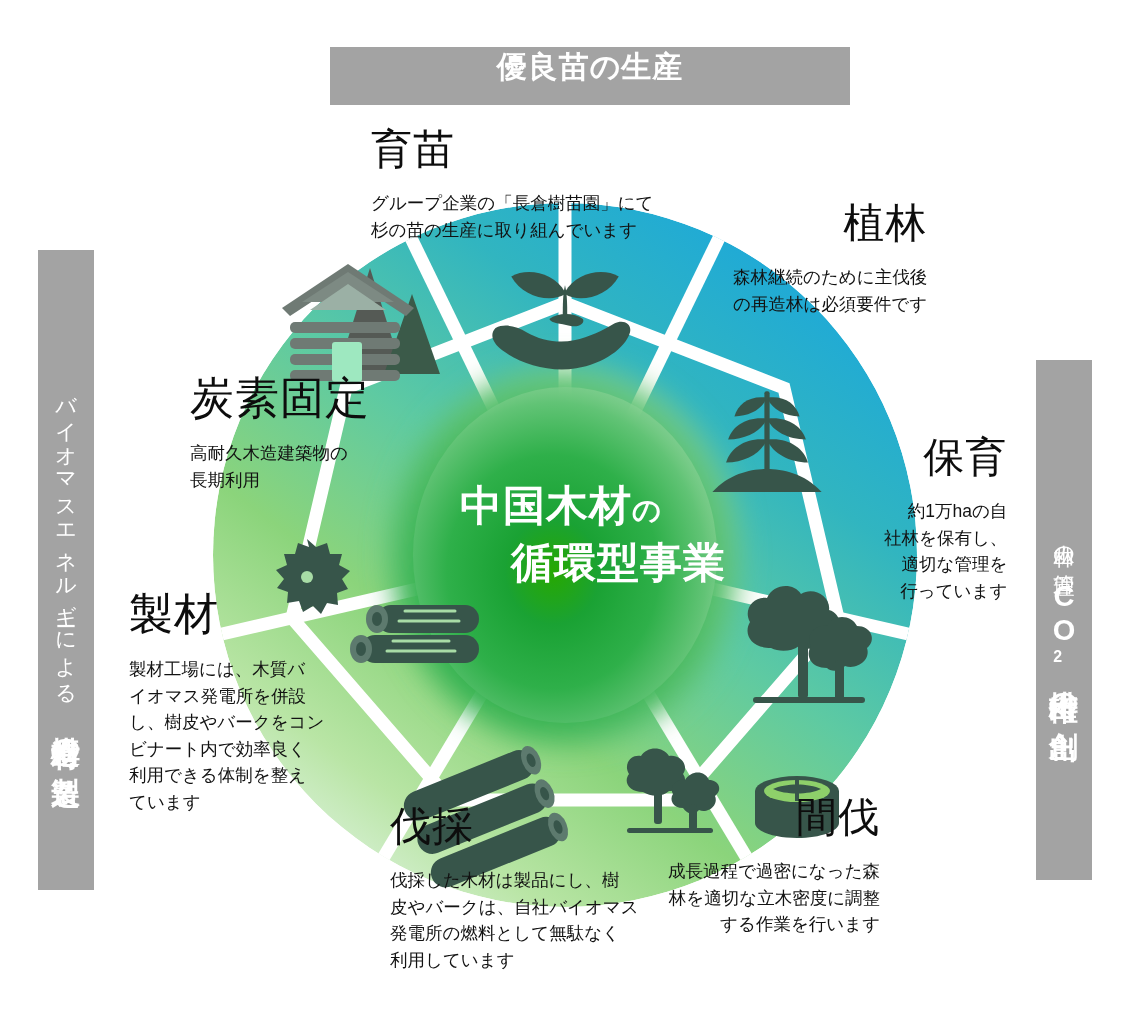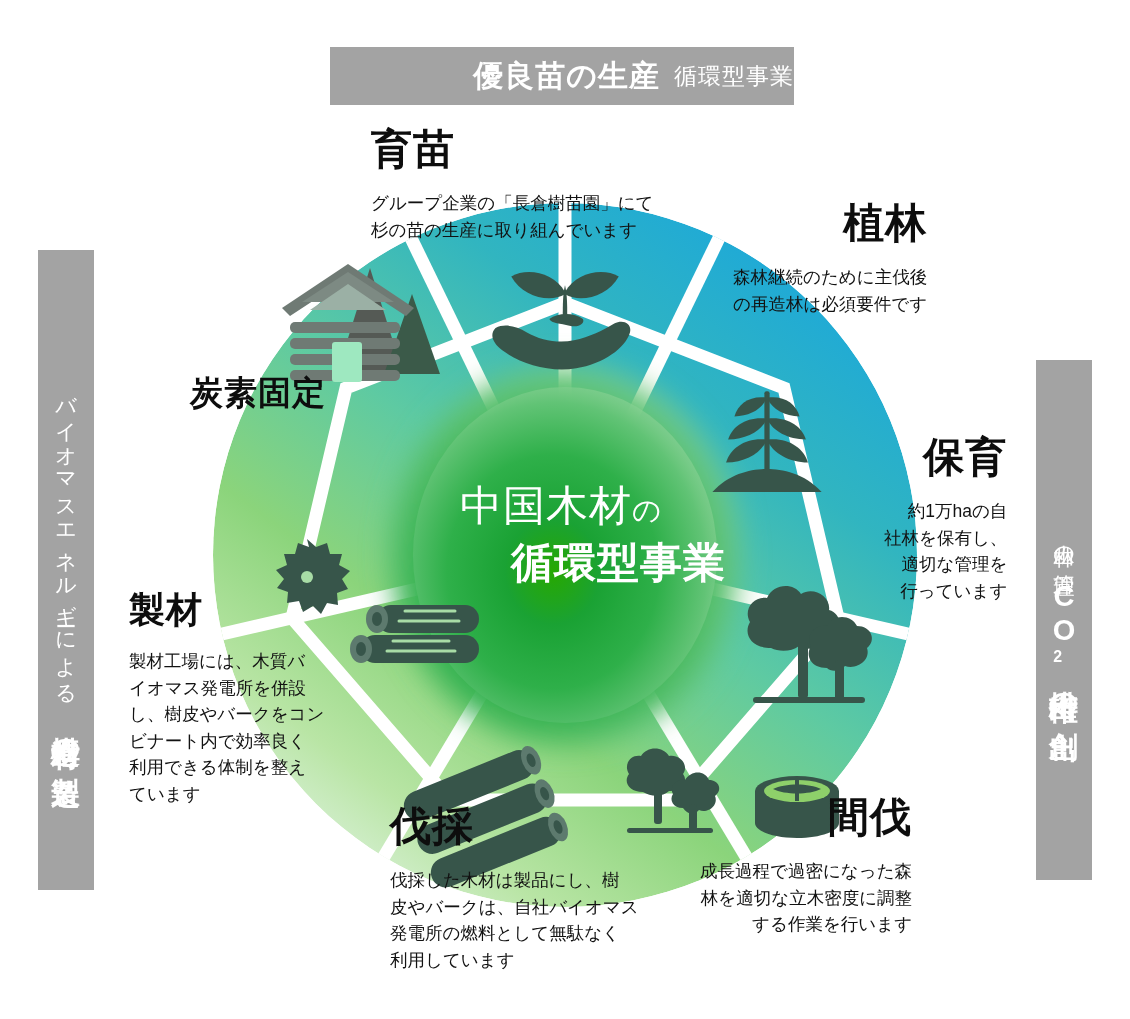--- a/index.html
+++ b/index.html
@@ -5,23 +5,23 @@
   html,body{margin:0;padding:0;background:#ffffff;}
   body{
     width:1130px;height:1019px;position:relative;overflow:hidden;
     font-family:"Liberation Sans","DejaVu Sans",sans-serif;
     color:#111;
   }
   #stage{position:absolute;left:0;top:0;width:1130px;height:1019px;}
 
   
   .banner-top{
-    position:absolute;left:330px;top:47px;width:464px;height:58px;
-    background:#a3a3a3;display:flex;align-items:center;justify-content:flex-end;
-    gap:14px;color:#fff;
+    position:absolute;left:330px;top:47px;width:520px;height:58px;
+    background:#a3a3a3;display:flex;align-items:center;justify-content:flex-start;
+    gap:14px;color:#fff;flex-direction:column;
   }
   .banner-top .b-strong{font-size:30px;font-weight:bold;letter-spacing:1px;}
   .banner-top .b-light{font-size:23px;font-weight:normal;letter-spacing:1px;}
 
   .banner-side{
     position:absolute;background:#a3a3a3;color:#fff;
     writing-mode:vertical-rl;text-orientation:upright;
     display:flex;align-items:center;justify-content:center;
     gap:18px;
   }
@@ -31,46 +31,46 @@
   .banner-side .s-strong{font-size:29px;font-weight:bold;letter-spacing:2px;}
   .banner-side .s-strong .sub{font-size:0.55em;vertical-align:sub;}
 
   
   #wheel{position:absolute;left:135px;top:185px;width:860px;height:740px;}
   #wheel svg{display:block;width:860px;height:740px;}
 
   
   .node{position:absolute;}
   .node .n-title{
-    font-size:41px;font-weight:bold;line-height:1.0;letter-spacing:1px;
+    font-size:41px;font-weight:normal;line-height:1.0;letter-spacing:1px;
     color:#0d0d0d;white-space:nowrap;
   }
   .node .n-desc{
     font-size:17.5px;line-height:1.52;color:#121212;font-weight:500;
     margin-top:20px;
   }
   .node.right .n-title,.node.right .n-desc{text-align:right;}
 
   #n-ikubyo{left:371px;top:129px;}
   #n-shokurin{left:733px;top:203px;}
   #n-hoiku{left:884px;top:437px;}
-  #n-kanbatsu{left:700px;top:797px;}
+  #n-kanbatsu{left:668px;top:797px;}
   #n-bassai{left:390px;top:806px;}
   #n-seizai{left:129px;top:592px;}
   #n-tanso{left:190px;top:376px;}
 
-  #n-tanso .n-title{font-size:33px;}
-  #n-seizai .n-title{font-size:36px;}
+  #n-tanso .n-title{font-size:44px;}
+  #n-seizai .n-title{font-size:44px;}
 
   
   .center-text{
     position:absolute;left:396px;top:478px;width:330px;
     text-align:center;color:#ffffff;pointer-events:none;
   }
-  .center-text .c-line1{font-size:42px;font-weight:normal;letter-spacing:1px;line-height:1.35;}
+  .center-text .c-line1{font-size:42px;font-weight:bold;letter-spacing:1px;line-height:1.35;}
   .center-text .c-line1 .small{font-size:0.68em;}
   .center-text .c-line2{font-size:42px;font-weight:bold;letter-spacing:1px;line-height:1.35;text-align:right;}
 </style>
 </head>
 <body>
 
 <div id="stage">
 
   <div class="banner-top">
     <span class="b-strong">優良苗の生産</span>
@@ -291,15 +291,16 @@
     <div class="n-desc">伐採した木材は製品にし、樹<br>皮やバークは、自社バイオマス<br>発電所の燃料として無駄なく<br>利用しています</div>
   </div>
 
   <div class="node" id="n-seizai">
     <div class="n-title">製材</div>
     <div class="n-desc">製材工場には、木質バ<br>イオマス発電所を併設<br>し、樹皮やバークをコン<br>ビナート内で効率良く<br>利用できる体制を整え<br>ています</div>
   </div>
 
   <div class="node" id="n-tanso">
     <div class="n-title">炭素固定</div>
+    <div class="n-desc">高耐久木造建築物の<br>長期利用</div>
   </div>
 
 </div>
 
 </body></html>

